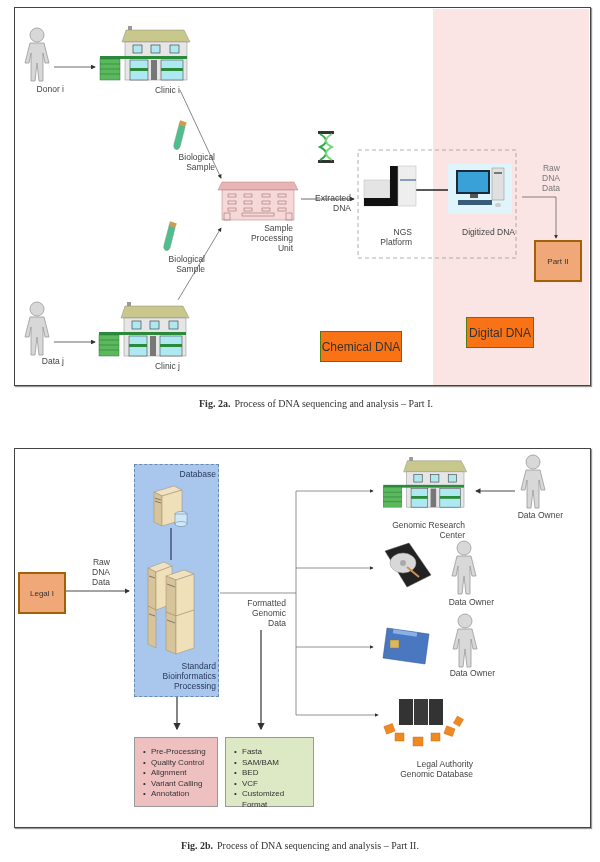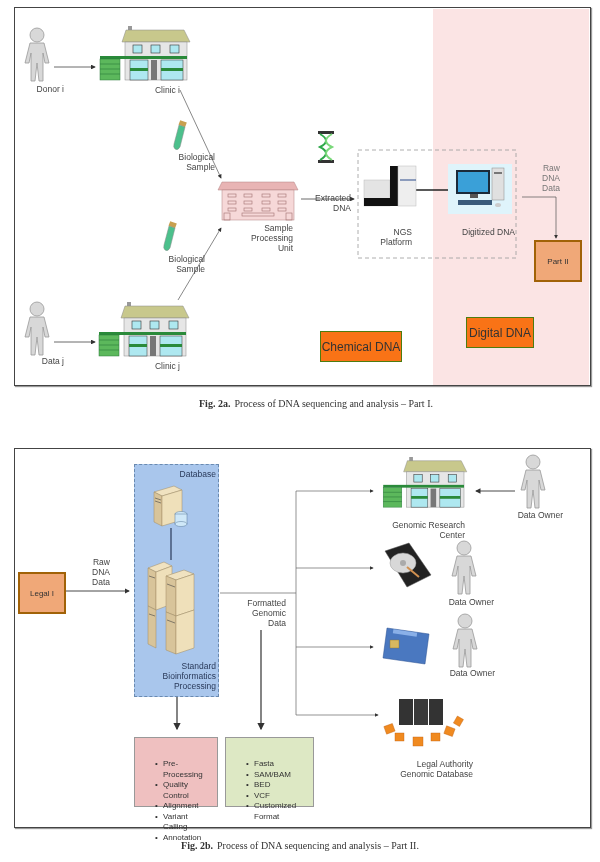--- a/index.html
+++ b/index.html
@@ -6,21 +6,21 @@
   body { width: 600px; height: 862px; position: relative; overflow: hidden; font-family: "Liberation Sans", sans-serif; color: #333; }
   .frame { position: absolute; border: 1.5px solid #444; box-shadow: 1px 1px 1px #999; background: #fff; }
   .lbl { position: absolute; font-family: Liberation Sans, sans-serif; font-size: 8.5px; color: #444; text-align: right; line-height: 10px; white-space: pre-line; }
   .caption { position: absolute; width: 600px; left: 0; text-align: center; font-family: "Liberation Serif", serif; font-size: 10px; color: #333; }
   .caption b { font-weight: bold; margin-right: 4px; }
   svg { position: absolute; overflow: visible; }
   .ico { position: absolute; }
   .boxlabel { position: absolute; border: 1px solid #4d7c0f; background: #f97316; font-size: 12px; color: #333; display: flex; align-items: center; justify-content: center; }
   .part { position: absolute; background: #f0a878; border: 2px solid #a16207; font-size: 8px; color: #333; display: flex; align-items: center; justify-content: center; }
   .list-box { position: absolute; border: 1px solid #999; font-size: 8px; color: #333; padding: 5px 4px; box-sizing: border-box; }
-  .list-box ul { margin: 16px; padding-left: 8px; list-style: none; }
+  .list-box ul { margin: 4px; padding-left: 8px; list-style: none; }
   .list-box li { line-height: 10.5px; position: relative; }
   .list-box li::before { content: "•"; position: absolute; left: -8px; }
 </style>
 </head>
 <body>
 
 <div class="frame" style="left:14px; top:7px; width:575px; height:377px;"></div>
 <div style="position:absolute; left:433px; top:8.5px; width:156px; height:376px; background:#fbe4e4;"></div>
 
 <svg width="600" height="400" style="left:0; top:0;">

